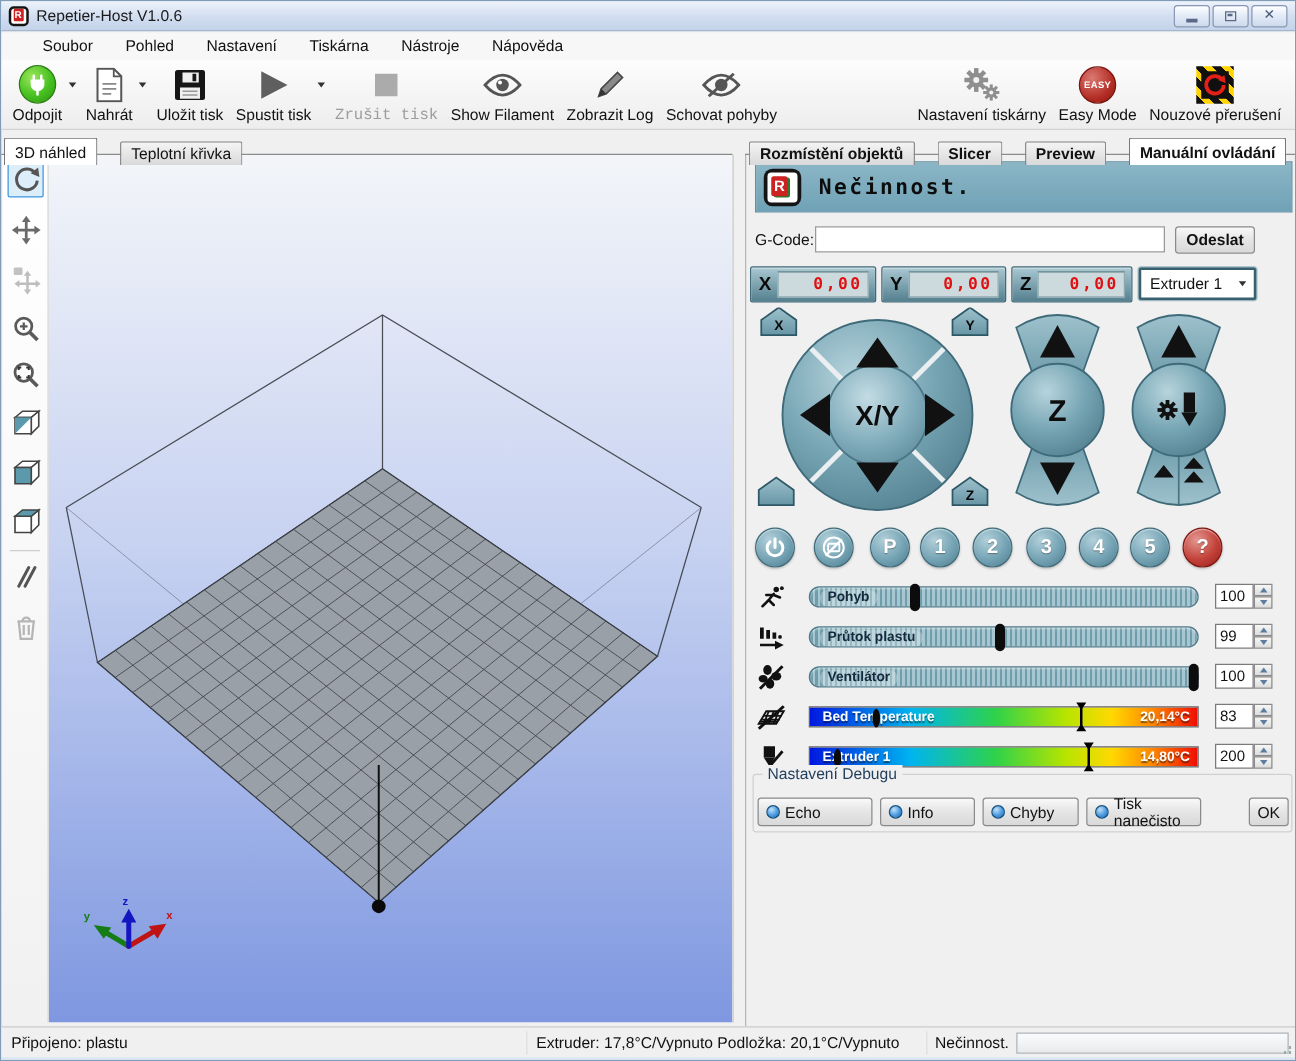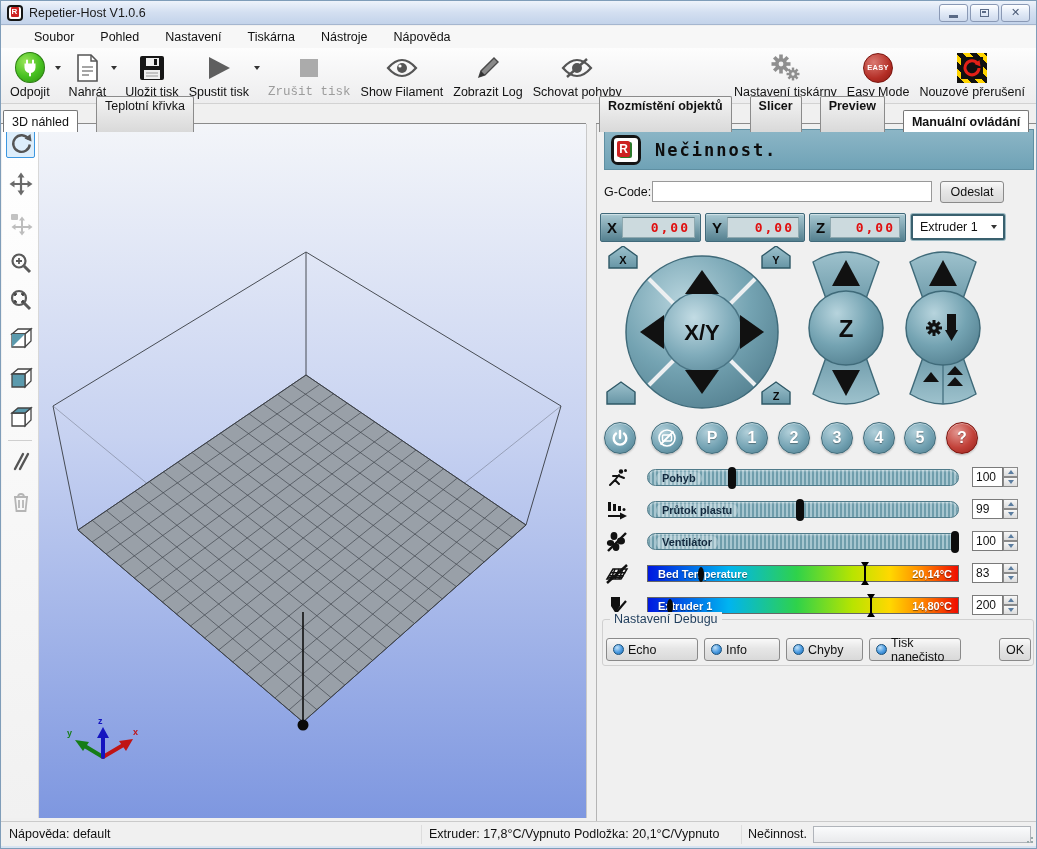--- a/index.html
+++ b/index.html
@@ -40,21 +40,21 @@
   .tbright { margin-left:auto; display:flex; }
   .plugcirc { width:30px; height:30px; border-radius:50%; background:radial-gradient(circle at 35% 30%, #9ae65a, #46c020 55%, #2d9110); border:1px solid #2a7d10; display:flex; align-items:center; justify-content:center; }
   .easycirc { width:30px; height:30px; border-radius:50%; background:radial-gradient(circle at 35% 30%, #da7a72, #b42e26 60%, #881812); border:1px solid #7a150f;
     color:#fff; font-size:7.5px; font-weight:bold; display:flex; align-items:center; justify-content:center; letter-spacing:.3px; }
   .emerg { width:30px; height:30px; background:repeating-linear-gradient(45deg,#111 0 5px,#ffd400 5px 10px); display:flex; align-items:center; justify-content:center; }
   .emerg .inner { width:22px; height:22px; background:#101010; display:flex; align-items:center; justify-content:center; }
 
   
   .tabs { position:absolute; top:112px; height:19px; display:flex; align-items:flex-end; gap:18px; z-index:3; }
   .tab { border:1px solid #8b8b8b; border-bottom:none; border-radius:2px 2px 0 0;
-    background:linear-gradient(#f4f4f4,#d9d9d9); padding:2px 8px 2px; height:36px; white-space:nowrap; }
+    background:linear-gradient(#f4f4f4,#d9d9d9); padding:2px 8px 2px; height:19px; white-space:nowrap; }
   .tab.active { background:#fff; height:22px; margin-top:-3px; padding-top:4px; border-color:#777; position:relative; z-index:4; }
   .panel-topline { position:absolute; top:122px; height:1px; background:#8b8b8b; z-index:2; }
 
   
   .toolstrip { position:absolute; left:1px; top:123px; width:37px; height:694px;
     background:linear-gradient(180deg,#ffffff,#f1f1f1); border-right:1px solid #d8d8d8; }
   .vtool { position:absolute; left:4px; width:29px; height:29px; display:flex; align-items:center; justify-content:center; border:1px solid transparent; border-radius:2px; }
   .vtool.sel { border-color:#3c97e0; background:#ddeefb; }
   .vsep { position:absolute; left:6px; width:24px; height:1px; background:#cfcfcf; }
   .canvas3d { position:absolute; left:38px; top:123px; width:547px; height:694px; }
@@ -68,21 +68,21 @@
   .hdrlogo { width:30px; height:30px; border-radius:7px; background:#141414; position:relative; flex:none; }
   .hdrlogo::before { content:""; position:absolute; left:3px; top:3px; right:3px; bottom:3px; background:#fff; border-radius:3px; }
   .hdrlogo::after { content:"R"; position:absolute; left:6px; top:6px; width:13px; height:16px; background:#cc2222; color:#fff;
     font-size:12px; font-weight:bold; text-align:center; line-height:16px; border-radius:2px; box-shadow:2px 1px 0 #2c7a2c; }
   .statustext { font-family:"DejaVu Sans Mono","Liberation Mono",monospace; font-weight:bold; font-size:17px; letter-spacing:2px; color:#0d0d0d; }
 
   .gcrow { position:absolute; left:7px; top:57px; width:430px; height:22px; }
   .gclabel { position:absolute; left:0; top:4px; }
   .gcinput { position:absolute; left:48px; top:0; width:280px; height:21px; border:1px solid #999; background:#fff; padding:0 4px; font:inherit; }
   .btn { border:1px solid #8a8a8a; border-radius:3px; background:linear-gradient(#f9f9f9,#e6e6e6 45%,#d9d9d9); display:flex; align-items:center; justify-content:center; }
-  .gcsend { position:absolute; left:336px; top:0; width:64px; height:22px; }
+  .gcsend { position:absolute; left:336px; top:0; width:64px; height:22px;font-weight:bold; }
 
   .axbar { position:absolute; top:89px; height:29px; background:linear-gradient(#a9c8d2,#54808f); border:1px solid #40697a; border-radius:2px;
     display:flex; align-items:center; padding:0 5px 0 6px; gap:5px; box-shadow:inset 0 1px 1px rgba(255,255,255,.5); }
   .axletter { font-weight:bold; font-size:15px; color:#0a0a0a; }
   .axdisp { flex:1; height:21px; background:#ccdade; border:1px solid #8fa9b0; border-top-color:#5f7d86;
     color:#e01010; font-family:"DejaVu Sans Mono",monospace; font-size:13px; font-weight:bold; letter-spacing:2px;
     display:flex; align-items:center; justify-content:flex-end; padding-right:4px; }
   .combo { position:absolute; left:314px; top:90px; width:94px; height:26px; background:#fff; border:2px solid #39606e; border-radius:2px;
     display:flex; align-items:center; padding-left:7px; box-shadow:0 0 0 1px #9cb9c2; }
   .combo .car { margin-left:auto; margin-right:6px; }
@@ -801,21 +801,21 @@
         <span class="radio"></span>
           <span class="cap" style="text-align:left;">Tisk nanečisto</span>
       </div>
       <div class="btn dbgbtn" style="left:396px; width:32px; justify-content:center;">
         <span>OK</span>
       </div>
     </div>
   </div>
 
   <div class="statusbar">
-    <span class="sbtext" style="left:8px;">Nápověda: default</span>
+    <span class="sbtext" style="left:8px;">Připojeno: plastu</span>
     <span class="sbsep" style="left:420px;"></span>
     <span class="sbtext" style="left:428px;">Extruder: 17,8°C/Vypnuto Podložka: 20,1°C/Vypnuto</span>
     <span class="sbsep" style="left:740px;"></span>
     <span class="sbtext" style="left:747px;">Nečinnost.</span>
     <span class="progress"></span>
     <span class="grip"></span>
   </div>
   <div class="bottomstrip"></div>
 
 </div>

